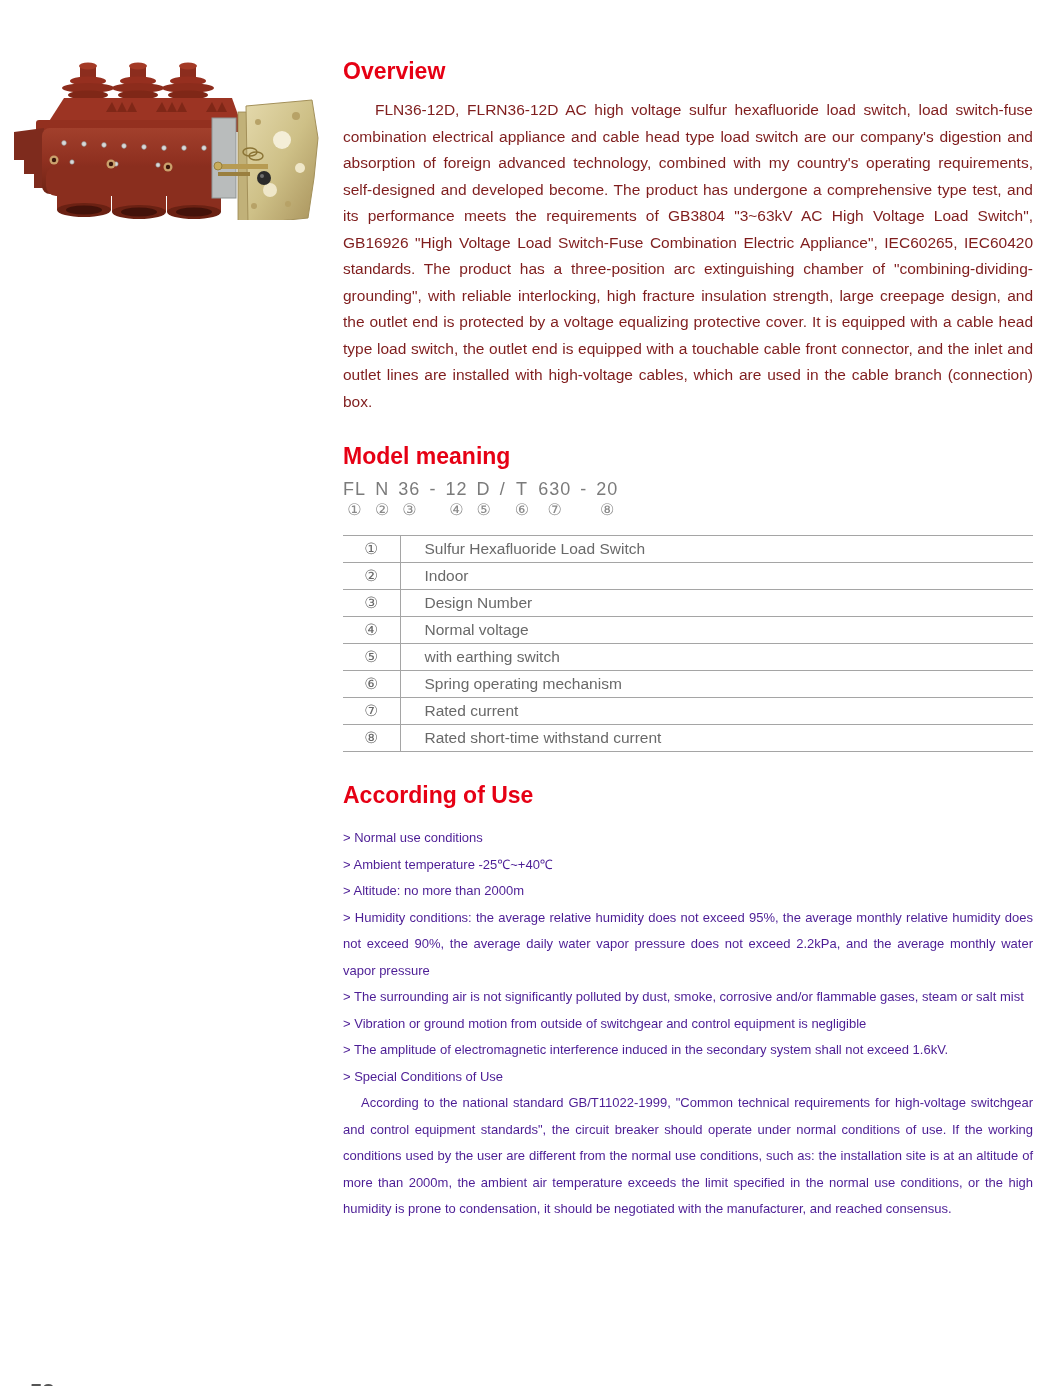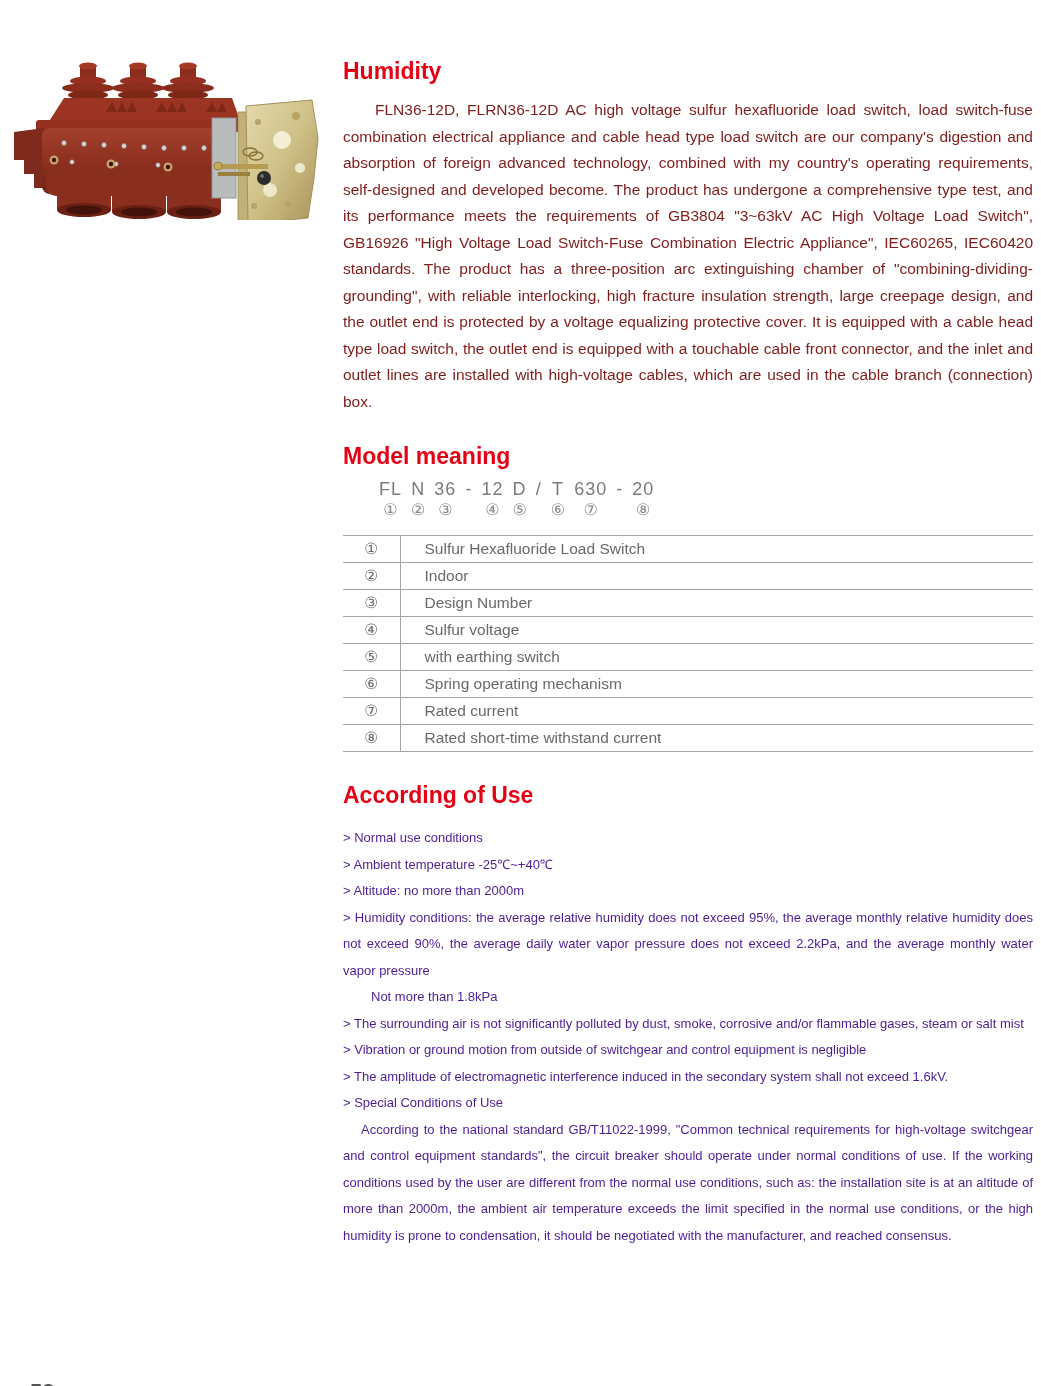--- a/index.html
+++ b/index.html
@@ -22,21 +22,21 @@
   .sec-title {
     font-size:23px; font-weight:bold;
     color:#e60014; letter-spacing:0px;
   }
   .body-text {
     font-size:15.5px; line-height:26.5px; color:#7f1d1d;
     text-align:justify; text-align-last:left;
   }
   .overview-body { margin-top:12px; text-indent:32px; }
   .model-title { margin-top:28px; }
-  .model-code { margin-top:8px; white-space:nowrap;margin-left:36px; }
+  .model-code { margin-top:8px; white-space:nowrap; }
   .code-token { display:inline-block; text-align:center; margin-right:9px; vertical-align:top; }
   .code-token .code { display:block; font-size:18px; color:#7b7b7b; line-height:22px; letter-spacing:1px; }
   .code-token .circ { display:block; font-size:16px; color:#8a8a8a; line-height:19px; min-height:19px; }
   table.model-table { border-collapse:collapse; width:100%; margin-top:16px; }
   table.model-table td {
     border-top:1px solid #a5a5a5; border-bottom:1px solid #a5a5a5;
     height:27px; vertical-align:middle;
     font-size:15.5px; color:#696969;
   }
   td.num-cell { width:57px; text-align:center; border-right:1px solid #a5a5a5; font-size:16px; color:#7d7d7d; }
@@ -162,21 +162,21 @@
         <circle cx="258" cy="130" r="7" fill="#2b2b2b"></circle>
         <circle cx="256" cy="128" r="2" fill="#6f6f6f"></circle>
         <circle cx="248" cy="158" r="3" fill="#b7a267"></circle>
         <circle cx="282" cy="156" r="3" fill="#b7a267"></circle>
       </g>
     </svg>
   </div>
 
   <div class="content">
 
-    <h2 class="sec-title">Humidity</h2>
+    <h2 class="sec-title">Overview</h2>
     <p class="body-text overview-body">FLN36-12D, FLRN36-12D AC high voltage sulfur hexafluoride load switch, load switch-fuse combination electrical appliance and cable head type load switch are our company's digestion and absorption of foreign advanced technology, combined with my country's operating requirements, self-designed and developed become. The product has undergone a comprehensive type test, and its performance meets the requirements of GB3804 "3~63kV AC High Voltage Load Switch", GB16926 "High Voltage Load Switch-Fuse Combination Electric Appliance", IEC60265, IEC60420 standards. The product has a three-position arc extinguishing chamber of "combining-dividing-grounding", with reliable interlocking, high fracture insulation strength, large creepage design, and the outlet end is protected by a voltage equalizing protective cover. It is equipped with a cable head type load switch, the outlet end is equipped with a touchable cable front connector, and the inlet and outlet lines are installed with high-voltage cables, which are used in the cable branch (connection) box.</p>
 
     <h2 class="sec-title model-title">Model meaning</h2>
 
     <div class="model-code"><span class="code-token">
         <span class="code">FL</span>
         <span class="circ">①</span>
       </span><span class="code-token">
         <span class="code">N</span>
         <span class="circ">②</span>
@@ -218,21 +218,21 @@
           <tr>
           <td class="num-cell">②</td>
           <td class="desc-cell">Indoor</td>
         </tr>
           <tr>
           <td class="num-cell">③</td>
           <td class="desc-cell">Design Number</td>
         </tr>
           <tr>
           <td class="num-cell">④</td>
-          <td class="desc-cell">Sulfur voltage</td>
+          <td class="desc-cell">Normal voltage</td>
         </tr>
           <tr>
           <td class="num-cell">⑤</td>
           <td class="desc-cell">with earthing switch</td>
         </tr>
           <tr>
           <td class="num-cell">⑥</td>
           <td class="desc-cell">Spring operating mechanism</td>
         </tr>
           <tr>
@@ -246,21 +246,20 @@
         </tbody>
     </table>
 
     <h2 class="sec-title conditions-title">According of Use</h2>
 
     <div class="cond-list">
         <p class="cond-item">&gt; Normal use conditions</p>
         <p class="cond-item">&gt; Ambient temperature -25℃~+40℃</p>
         <p class="cond-item">&gt; Altitude: no more than 2000m</p>
         <p class="cond-item justify">&gt; Humidity conditions: the average relative humidity does not exceed 95%, the average monthly relative humidity does not exceed 90%, the average daily water vapor pressure does not exceed 2.2kPa, and the average monthly water vapor pressure</p>
-        <p class="cond-item indent">Not more than 1.8kPa</p>
         <p class="cond-item justify">&gt; The surrounding air is not significantly polluted by dust, smoke, corrosive and/or flammable gases, steam or salt mist</p>
         <p class="cond-item">&gt; Vibration or ground motion from outside of switchgear and control equipment is negligible</p>
         <p class="cond-item justify">&gt; The amplitude of electromagnetic interference induced in the secondary system shall not exceed 1.6kV.</p>
         <p class="cond-item">&gt; Special Conditions of Use</p>
         <p class="cond-item para">According to the national standard GB/T11022-1999, "Common technical requirements for high-voltage switchgear and control equipment standards", the circuit breaker should operate under normal conditions of use. If the working conditions used by the user are different from the normal use conditions, such as: the installation site is at an altitude of more than 2000m, the ambient air temperature exceeds the limit specified in the normal use conditions, or the high humidity is prone to condensation, it should be negotiated with the manufacturer, and reached consensus.</p>
       </div>
 
   </div>
 
   <div class="page-number">52</div>

